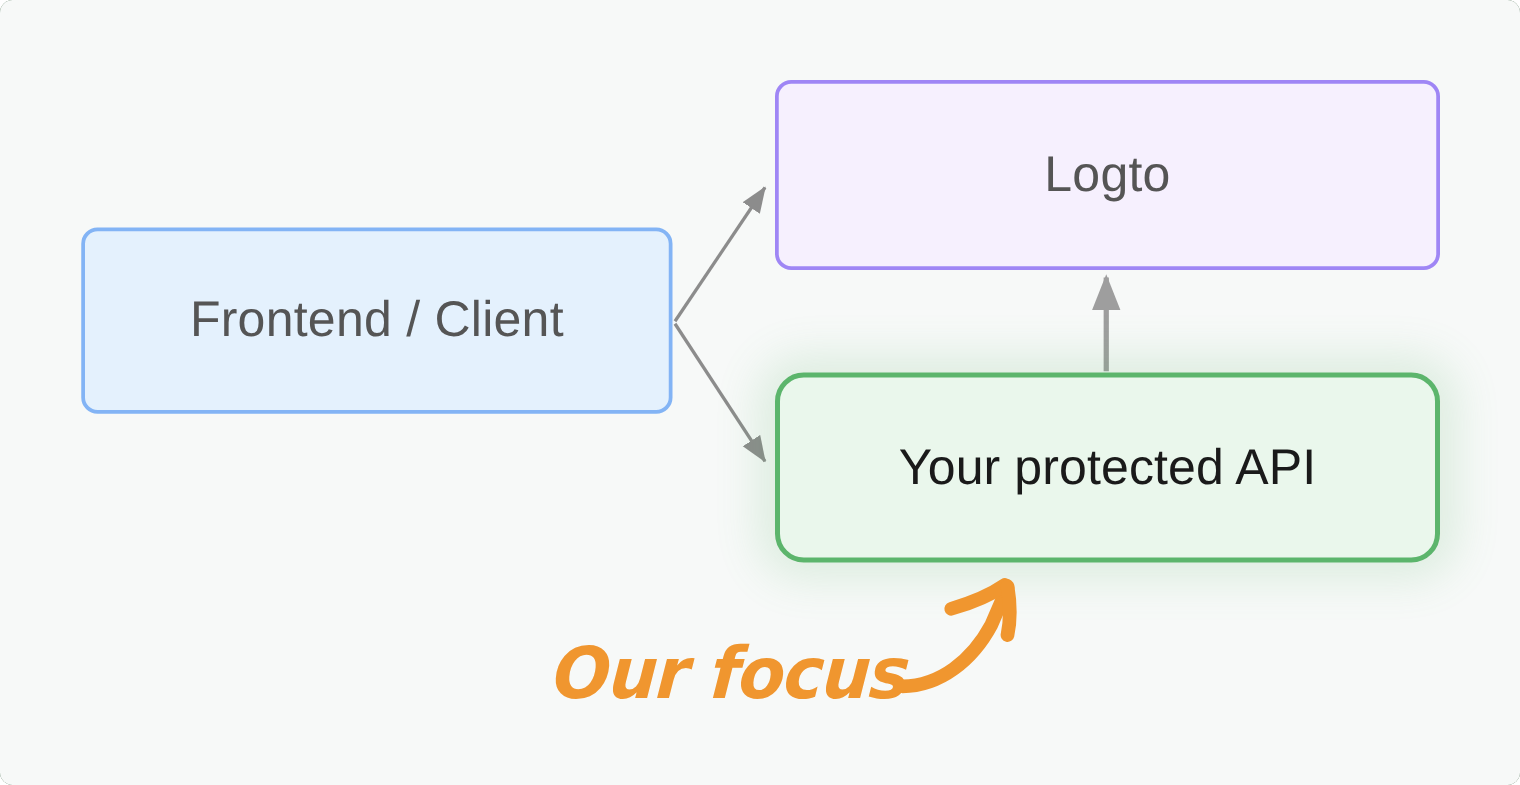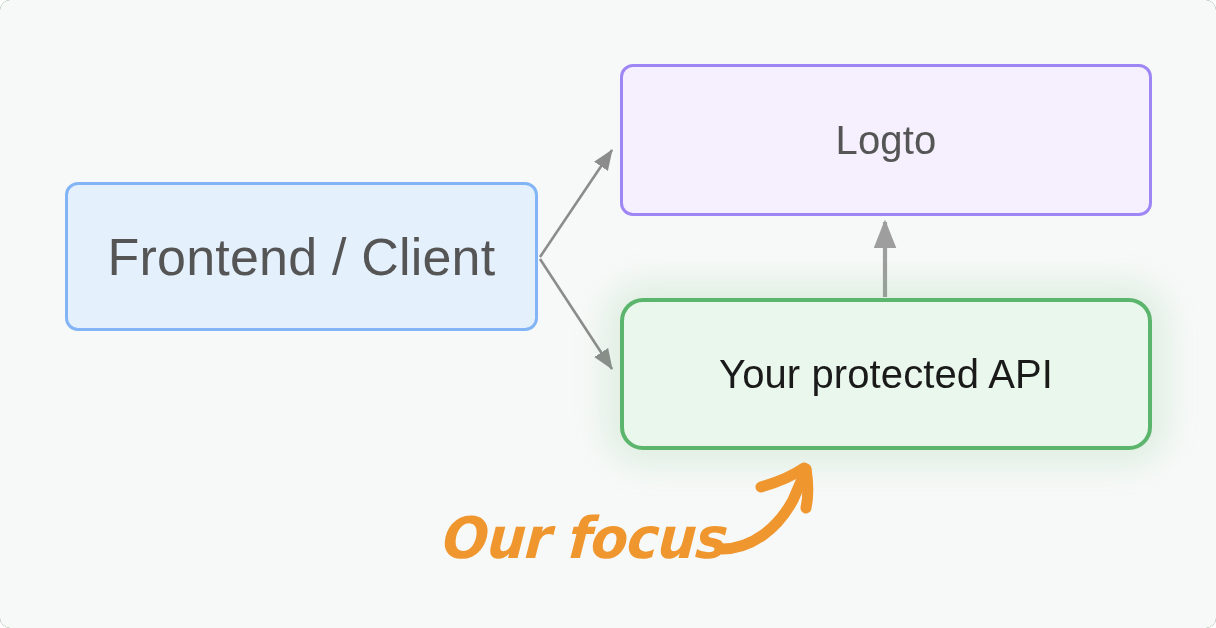--- a/index.html
+++ b/index.html
@@ -55,21 +55,21 @@
   #node-frontend {
     left: 65px;
     top: 182px;
     width: 473px;
     height: 149px;
     background: #e4f1fd;
     border: 3px solid #83b4f5;
     border-radius: 13px;
   }
   #node-frontend .node-label {
-    font-size: 52px;
+    font-size: 40px;
     color: #555555;
     letter-spacing: 0.2px;
   }
   
   #node-logto {
     left: 620px;
     top: 64px;
     width: 532px;
     height: 152px;
     background: #f6f0fe;

